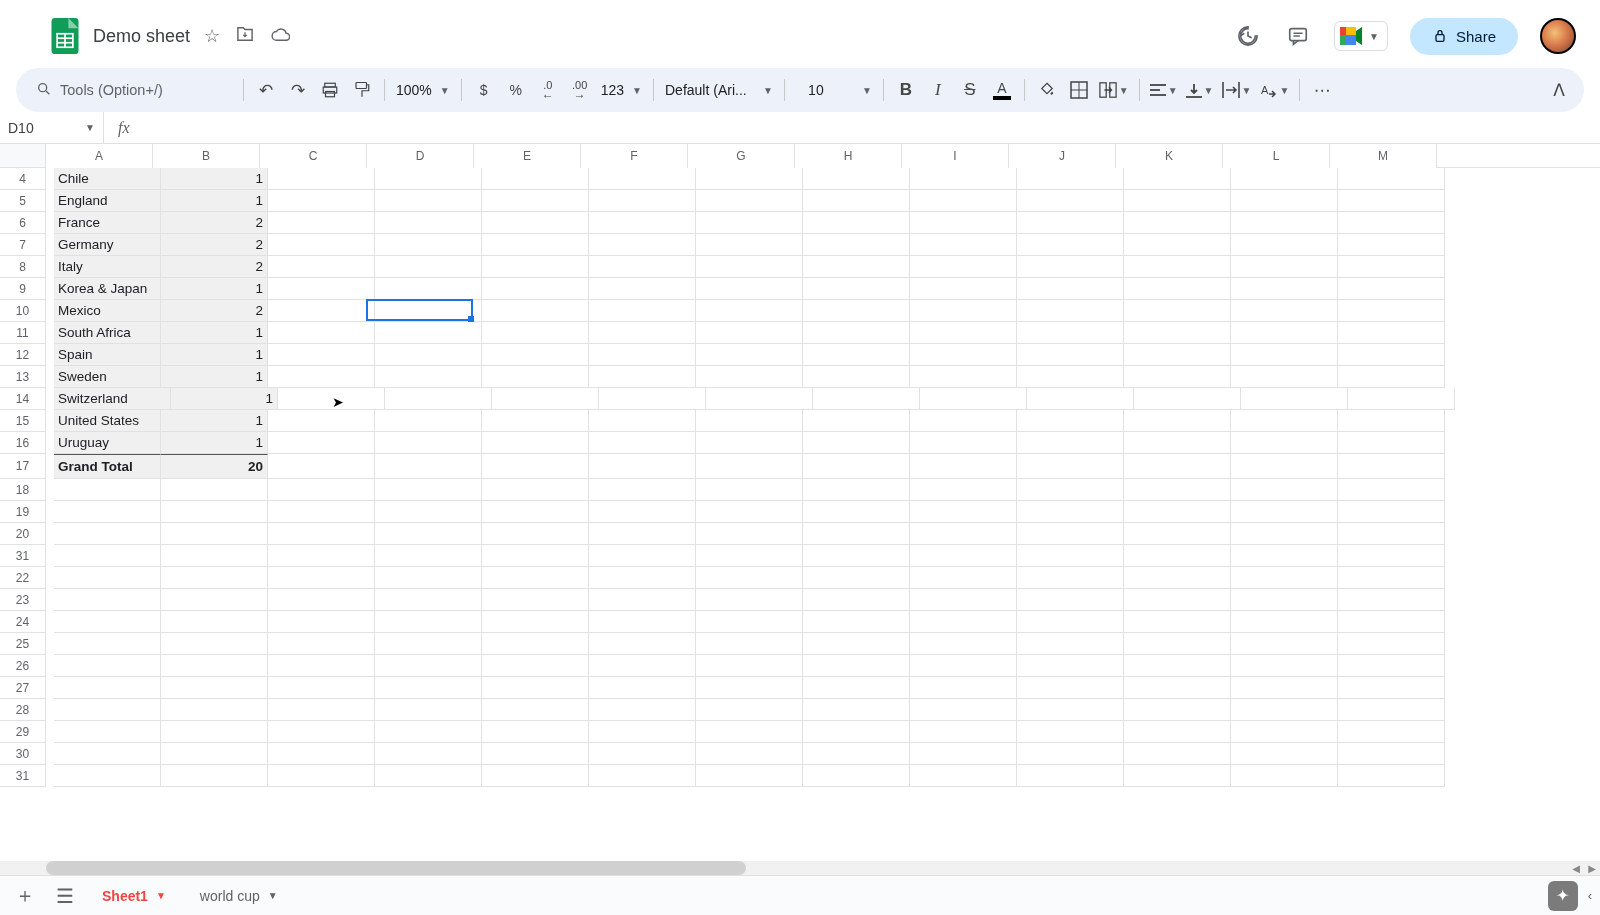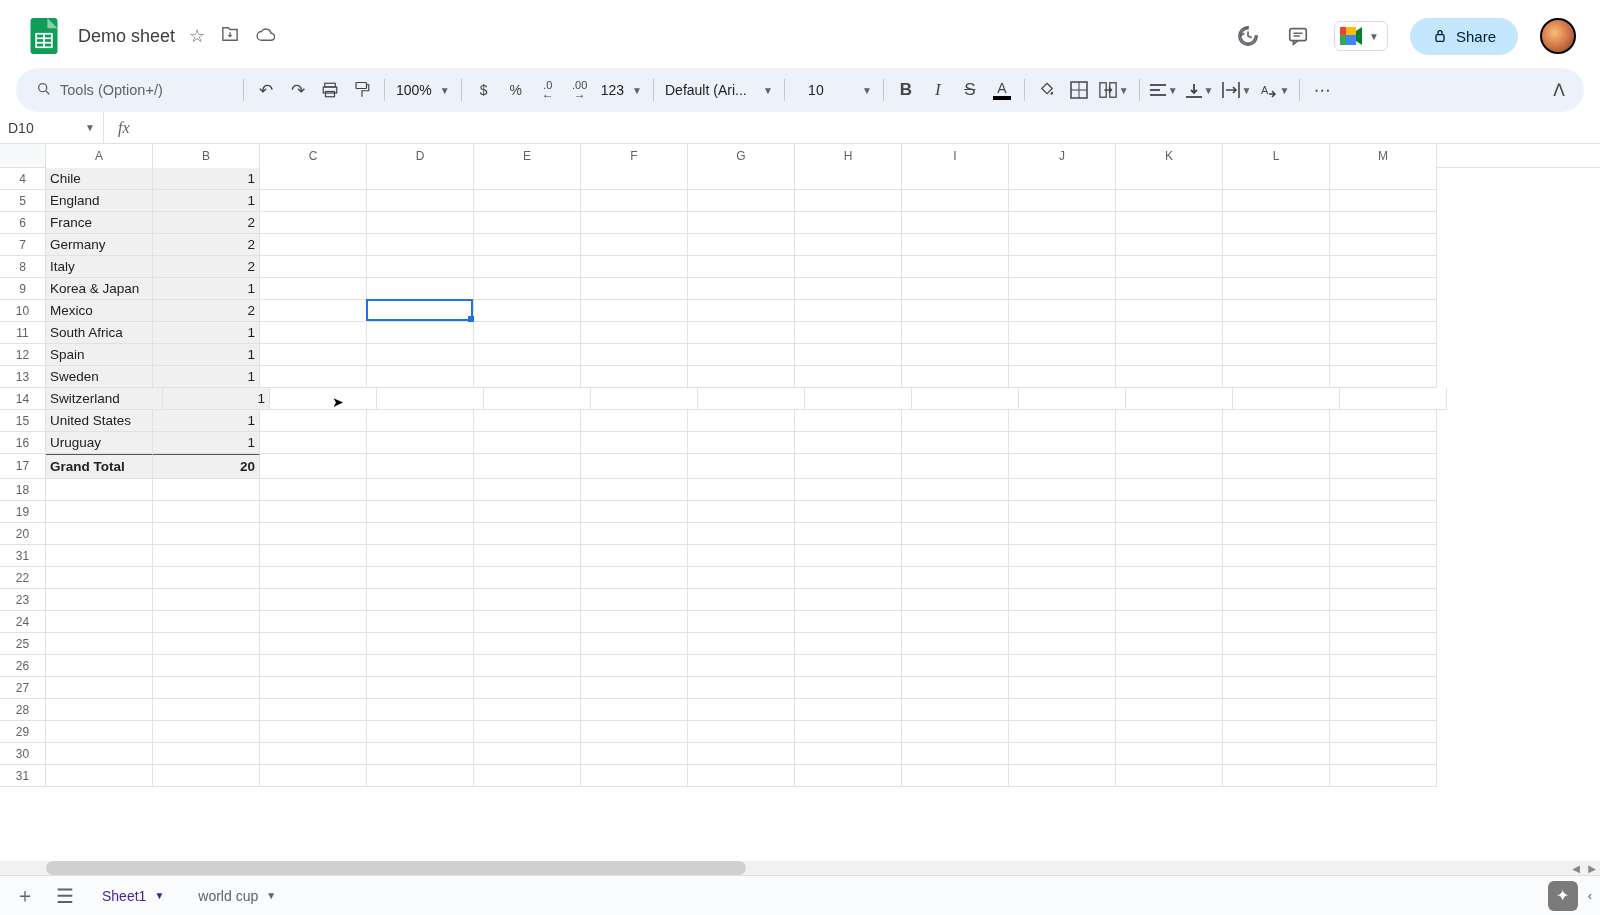--- a/index.html
+++ b/index.html
@@ -1,19 +1,19 @@
 <!DOCTYPE html>
 <html><head>
 <meta charset="utf-8">
 <style>
 * { margin: 0; padding: 0; box-sizing: border-box; }
 body { font-family: Arial, sans-serif; font-size: 13px; color: #202124; width: 1600px; height: 915px; overflow: hidden; background: #fff; display: flex; flex-direction: column; user-select: none; }
 
 
-.title-bar { display: flex; align-items: center; padding: 8px 16px 0 24px; height: 64px; gap: 10px; }
+.title-bar { display: flex; align-items: center; padding: 8px 16px 0 24px; height: 64px; gap: 4px; margin-left: 21px; }
 .app-logo { width: 40px; height: 40px; display:flex; align-items:center; justify-content:center;}
 .app-logo svg{width:28px;height:36px;}
 .title-block{flex:0 0 auto; display:flex; flex-direction:column;}
 .title-row{display:flex;align-items:center;gap:10px;height:28px;}
 .doc-title{font-size:18px;color:#3c4043;padding:0 4px;}
 .title-icons{display:flex;gap:16px;align-items:center;color:#5f6368;}
 .title-icons span{font-size:18px;cursor:default;}
 .menu-bar{display:flex;gap:2px;padding:0 0 0 0;}
 .menu-bar div{padding:4px 8px;font-size:14.5px;color:#202124;cursor:default;}
 .spacer{flex:1;}
@@ -46,35 +46,35 @@
 
 .grid-container{flex:1;display:flex;flex-direction:column;overflow:hidden;position:relative;background:#fff;}
 .col-headers{display:flex;height:24px;background:#fff;border-bottom:1px solid #e1e1e1;}
 .corner{width:46px;height:24px;border-right:1px solid #e1e1e1;border-bottom:1px solid #e1e1e1;background:#f8f9fa;}
 .col-names{display:flex;}
 .ch{height:24px;border-right:1px solid #e1e1e1;display:flex;align-items:center;justify-content:center;font-size:12px;color:#5f6368;background:#fff;}
 .grid-body{flex:1;display:flex;overflow:hidden;position:relative;}
 .row-headers{display:flex;flex-direction:column;background:#fff;}
 .rh{width:46px;height:22px;border-right:1px solid #e1e1e1;border-bottom:1px solid #e1e1e1;display:flex;align-items:center;justify-content:center;font-size:12px;color:#5f6368;background:#fff;}
 .cells{position:relative;}
-.row{display:flex;height:22px;}
+.row{display:flex;height:22px;margin-left:8px;}
 .row.gt{height:25px;}
 .cell{height:100%;border-right:1px solid #e1e1e1;border-bottom:1px solid #e1e1e1;padding:0 4px;display:flex;align-items:center;font-size:13.5px;color:#202124;background:#fff;overflow:hidden;}
 .cell.num{justify-content:flex-end;}
 .cell.pv{background:#f0f0f0;}
 .cell.bold{font-weight:700;}
 .cell.bt{border-top:1.5px solid #555;}
 .selected-cell{position:absolute;border:2px solid #1a73e8;pointer-events:none;}
 .sel-handle{position:absolute;width:6px;height:6px;background:#1a73e8;right:-3px;bottom:-3px;}
 
 
 .sheet-bar{height:40px;border-top:1px solid #e0e0e0;display:flex;align-items:center;background:#f9fbfd;padding:0 8px;gap:6px;}
 .sbtn{width:34px;height:30px;display:flex;align-items:center;justify-content:center;color:#5f6368;font-size:20px;}
 .tab{height:32px;padding:0 14px;display:flex;align-items:center;gap:8px;font-size:14px;color:#5f6368;border-radius:4px;}
-.tab.active{color:#4c1d95;font-weight:400;background:#e6f4ea00;}
+.tab.active{color:#ef4444;font-weight:700;background:#e6f4ea00;}
 .tab .tri{font-size:10px;color:inherit;}
 .right-tools{margin-left:auto;display:flex;align-items:center;gap:10px;color:#5f6368;}
 .explore{width:30px;height:30px;background:#7b7b7b;border-radius:6px;display:flex;align-items:center;justify-content:center;color:#fff;font-size:16px;}
 
 
 .hscroll-strip{height:14px;background:#f1f1f1;display:flex;}
 .hsc-track{flex:1;position:relative;}
 .hsc-thumb{position:absolute;left:46px;top:0;height:14px;width:700px;background:#d0d0d0;border-radius:7px;}
 .hsc-arrow{width:16px;height:14px;display:flex;align-items:center;justify-content:center;color:#888;font-size:10px;}
 

